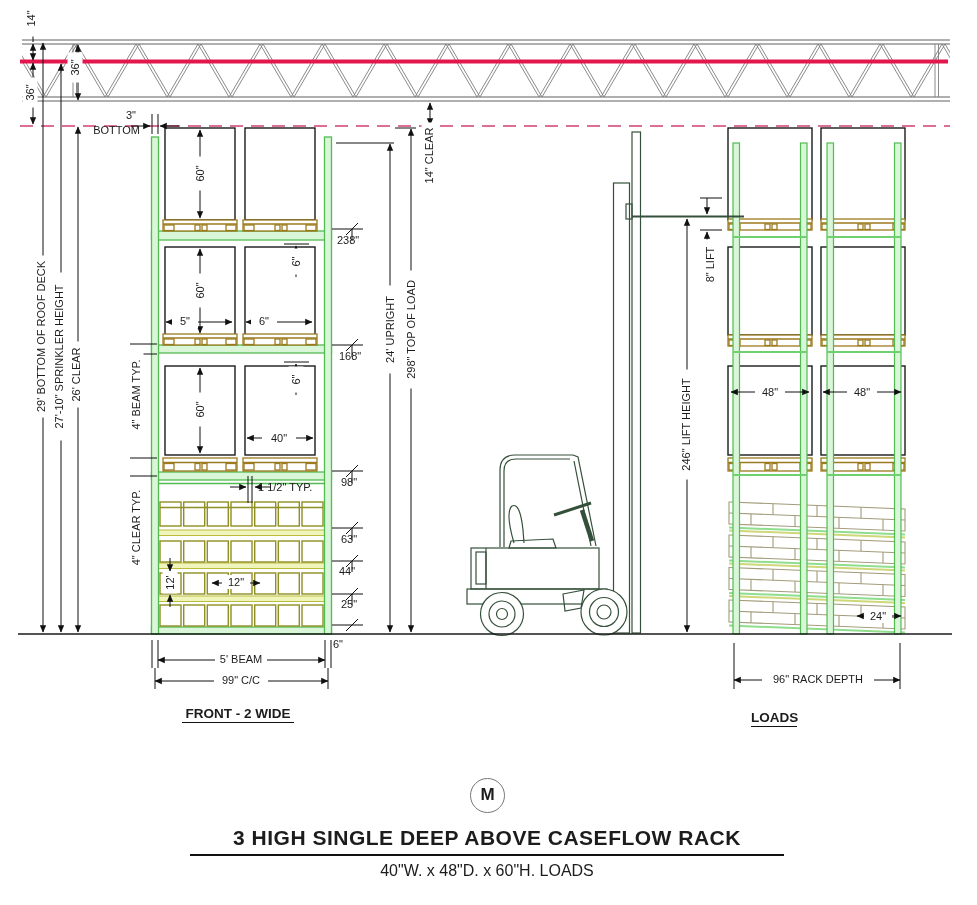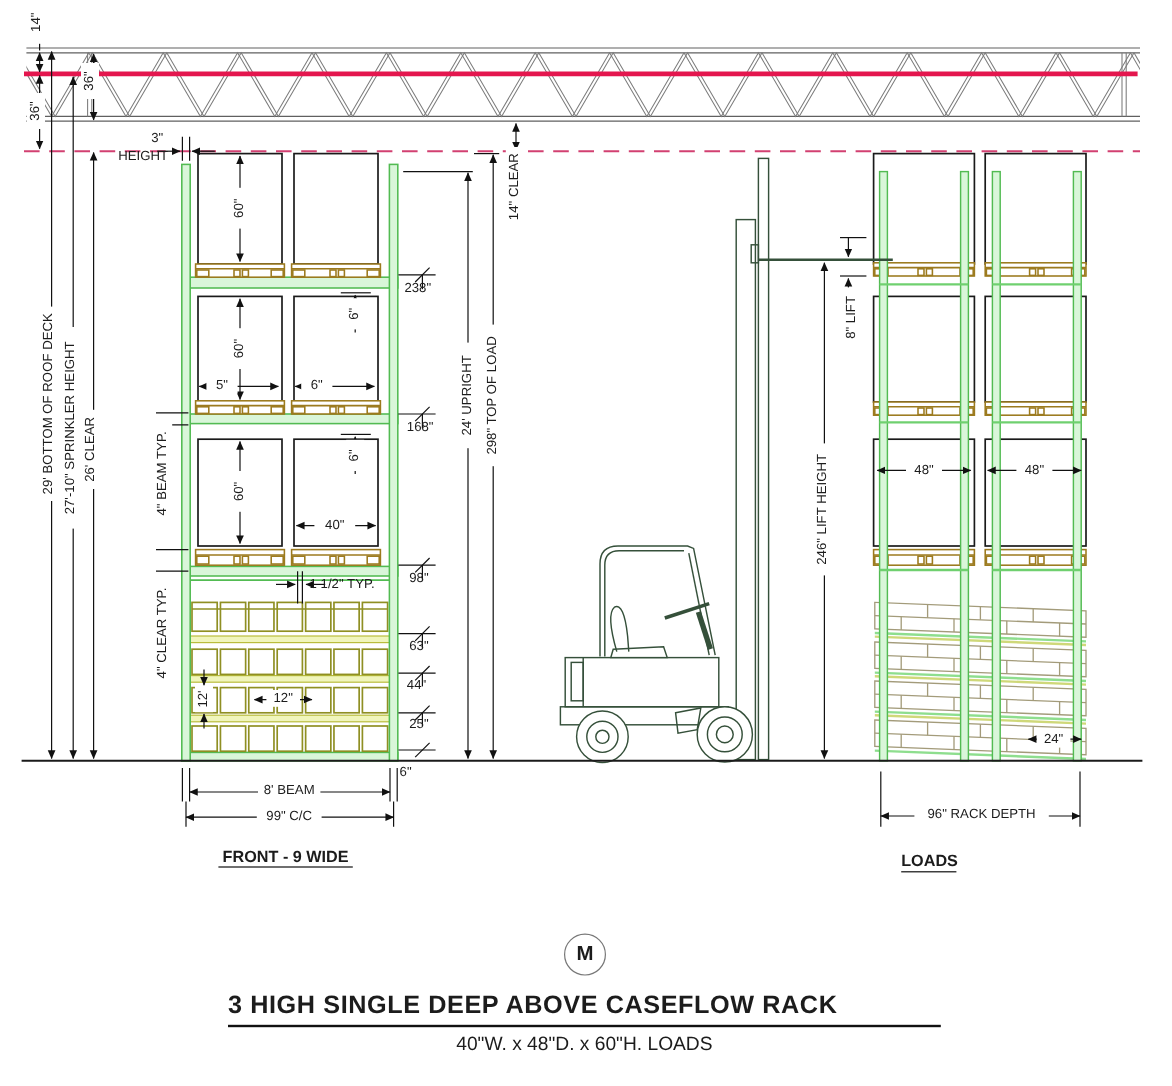--- a/index.html
+++ b/index.html
@@ -7,21 +7,21 @@
         font-family:"Liberation Sans","DejaVu Sans",sans-serif;color:#1c1c1c;}
   svg{position:absolute;left:0;top:0;}
   .hl,.rl{position:absolute;font-size:11px;line-height:14px;white-space:nowrap;color:#1c1c1c;}
   .rl{height:15px;line-height:15px;text-align:center;transform:rotate(-90deg);}
   .bg{background:#fff;}
   .ctr{text-align:center;}
   .rgt{text-align:right;}
   .cap{font-weight:bold;font-size:13.5px;border-bottom:1.6px solid #111;padding-bottom:1px;}
   .logo{position:absolute;width:33px;height:33px;border:1.5px solid #777;border-radius:50%;
         text-align:center;font-weight:bold;font-size:17px;line-height:32px;}
-  .t1{position:absolute;text-align:left;font-weight:bold;font-size:21px;letter-spacing:.5px;
+  .t1{position:absolute;text-align:center;font-weight:bold;font-size:21px;letter-spacing:.5px;
       border-bottom:2px solid #111;padding-bottom:4px;}
   .t2{position:absolute;text-align:center;font-size:16px;}
 </style>
 </head>
 <body>
 
 <div id="page">
 
 <svg width="977" height="905" viewBox="0 0 977 905">
   <defs>
@@ -435,21 +435,21 @@
 </svg>
 
 <div class="rl bg" style="left:13px;top:11px;width:36px">14"</div>
 <div class="rl bg" style="left:15px;top:85px;width:30px">36"</div>
 <div class="rl bg" style="left:60px;top:60px;width:30px">36"</div>
 <div class="rl bg" style="left:-40px;top:329px;width:162px">29' BOTTOM OF ROOF DECK</div>
 <div class="rl bg" style="left:-25px;top:349px;width:168px">27'-10" SPRINKLER HEIGHT</div>
 <div class="rl bg" style="left:43px;top:367px;width:66px">26' CLEAR</div>
 
 <div class="hl rgt" style="left:96px;top:108px;width:40px">3"</div>
-<div class="hl rgt" style="left:84px;top:123px;width:56px">HEIGHT</div>
+<div class="hl rgt" style="left:84px;top:123px;width:56px">BOTTOM</div>
 
 <div class="rl bg" style="left:183px;top:166px;width:34px">60"</div>
 <div class="rl bg" style="left:183px;top:283px;width:34px">60"</div>
 <div class="rl bg" style="left:183px;top:402px;width:34px">60"</div>
 <div class="hl ctr bg" style="left:172px;top:314px;width:26px">5"</div>
 <div class="hl ctr bg" style="left:251px;top:314px;width:26px">6"</div>
 <div class="hl ctr bg" style="left:262px;top:431px;width:34px">40"</div>
 <div class="rl bg" style="left:283px;top:254px;width:26px">6"</div>
 <div class="rl bg" style="left:283px;top:372px;width:26px">6"</div>
 <div class="rl bg" style="left:94px;top:387px;width:84px">4" BEAM TYP.</div>
@@ -459,23 +459,23 @@
 <div class="hl ctr bg" style="left:222px;top:575px;width:28px">12"</div>
 
 <div class="hl" style="left:337px;top:233px;width:34px">238"</div>
 <div class="hl" style="left:339px;top:349px;width:34px">168"</div>
 <div class="hl" style="left:341px;top:475px;width:28px">98"</div>
 <div class="hl" style="left:341px;top:532px;width:28px">63"</div>
 <div class="hl" style="left:339px;top:564px;width:28px">44"</div>
 <div class="hl" style="left:341px;top:597px;width:28px">25"</div>
 <div class="hl" style="left:333px;top:637px;width:20px">6"</div>
 
-<div class="hl ctr bg" style="left:215px;top:652px;width:52px">8' BEAM</div>
+<div class="hl ctr bg" style="left:215px;top:652px;width:52px">5' BEAM</div>
 <div class="hl ctr bg" style="left:214px;top:673px;width:54px">99" C/C</div>
-<div class="hl ctr cap" style="left:182px;top:707px;width:112px">FRONT - 9 WIDE</div>
+<div class="hl ctr cap" style="left:182px;top:707px;width:112px">FRONT - 2 WIDE</div>
 
 <div class="rl bg" style="left:346px;top:322px;width:88px">24' UPRIGHT</div>
 <div class="rl bg" style="left:352px;top:322px;width:118px">298" TOP OF LOAD</div>
 <div class="rl bg" style="left:396px;top:148px;width:66px">14" CLEAR</div>
 
 <div class="rl bg" style="left:685px;top:257px;width:50px">8" LIFT</div>
 <div class="rl bg" style="left:631px;top:417px;width:110px">246" LIFT HEIGHT</div>
 
 <div class="hl ctr bg" style="left:755px;top:385px;width:30px">48"</div>
 <div class="hl ctr bg" style="left:847px;top:385px;width:30px">48"</div>

